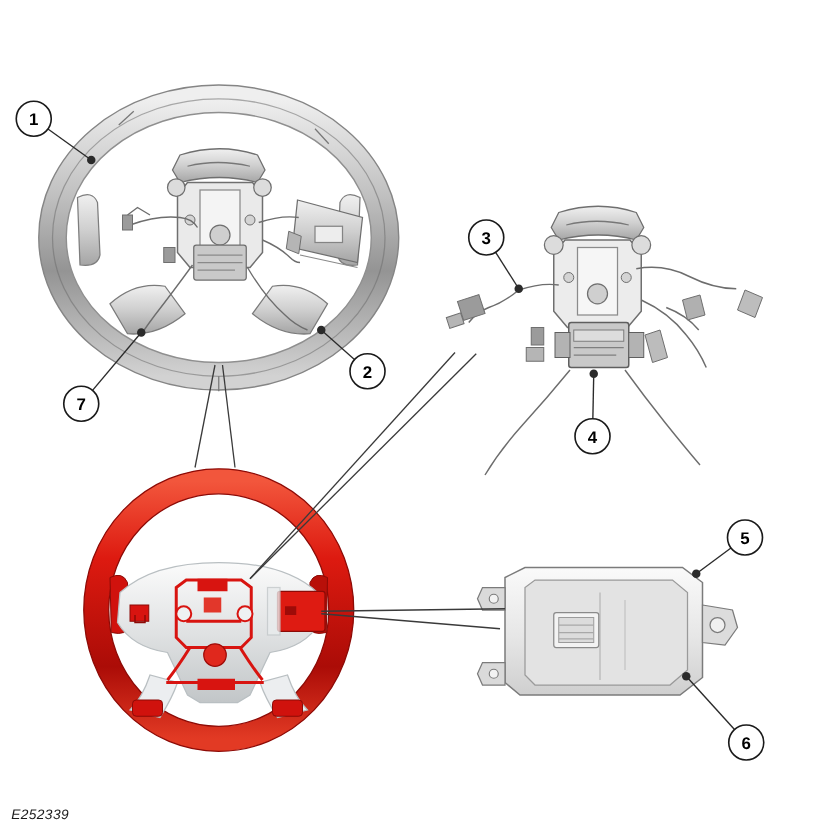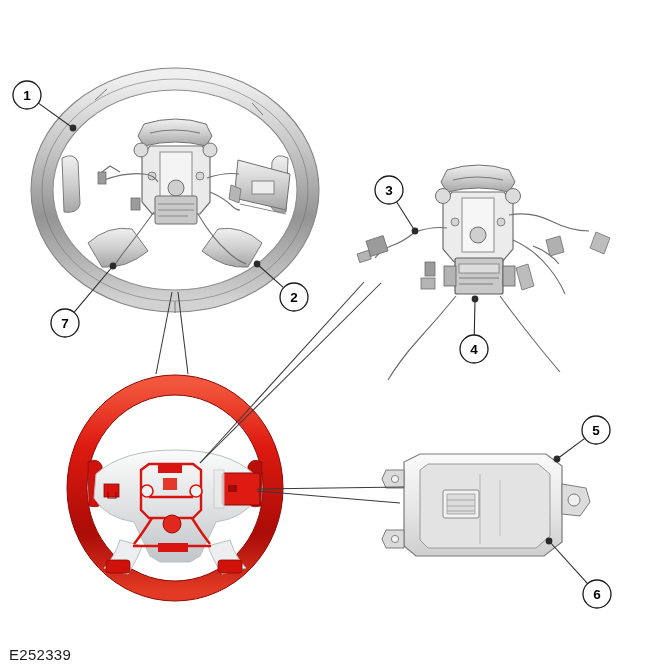--- a/index.html
+++ b/index.html
@@ -1,21 +1,21 @@
 <!DOCTYPE html>
 <html><head>
 <meta charset="utf-8">
 <style>
   html,body{margin:0;padding:0;background:#ffffff;}
   body{width:672px;height:672px;overflow:hidden;
        font-family:"Liberation Sans","DejaVu Sans",sans-serif;}
   #stage{position:relative;width:672px;height:672px;background:#fff;}
   svg.layer{position:absolute;left:0;top:0;width:672px;height:672px;}
-  #figure-id{position:absolute;left:9px;top:646px;font-size:15px;
-             color:#1a1a1a;letter-spacing:.3px;white-space:nowrap;}
+  #figure-id{position:absolute;left:9px;top:646px;font-size:11px;
+             color:#1a1a1a;letter-spacing:.3px;white-space:nowrap;font-style:italic;}
   .callout-num{font-family:"Liberation Sans","DejaVu Sans",sans-serif;
                font-size:13.5px;font-weight:bold;fill:#000;
                text-anchor:middle;dominant-baseline:central;}
 </style>
 </head>
 <body>
 
 <div id="stage">
 
   <svg class="layer" viewBox="0 0 672 672">

